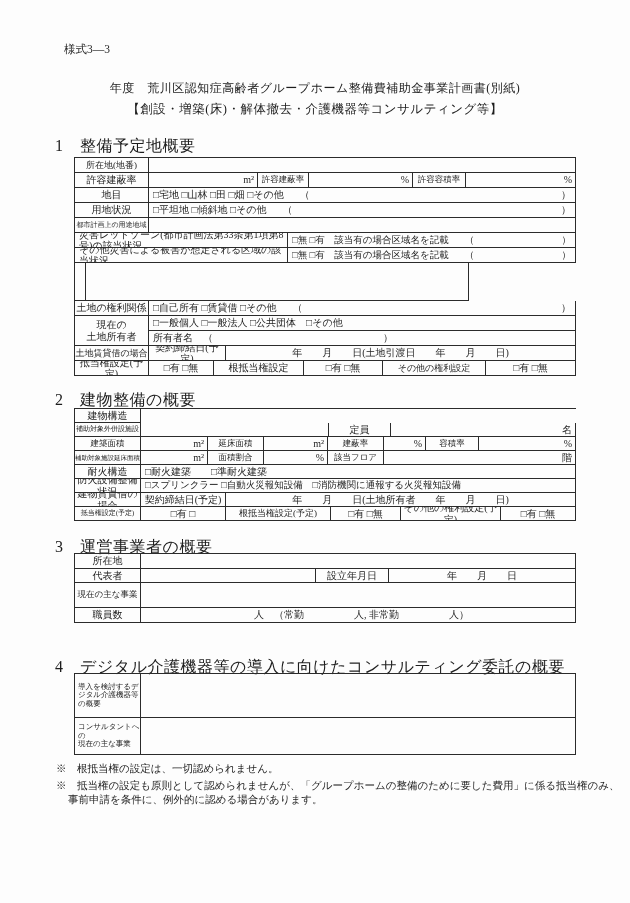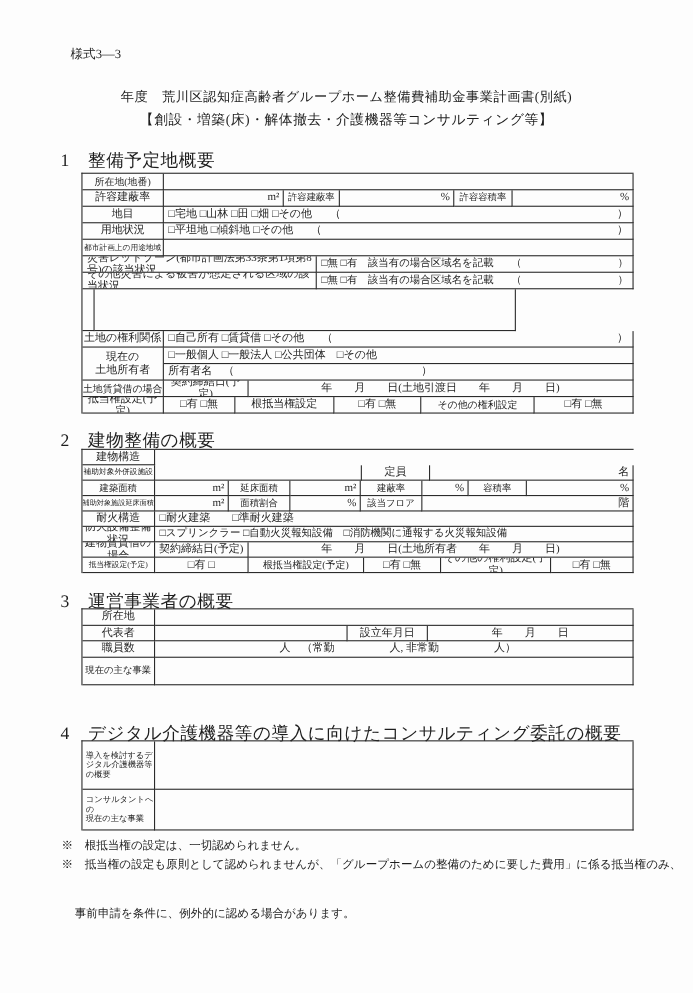--- a/index.html
+++ b/index.html
@@ -20,21 +20,21 @@
   .l{padding-left:4px;align-items:center;}
   .ctr{justify-content:center;}
   .end{justify-content:flex-end;padding-right:3px;}
   .col{flex-direction:column;justify-content:center;align-items:center;}
   .cols{flex-direction:column;justify-content:center;align-items:flex-start;}
   .fs95{font-size:9.5px}.fs9{font-size:9px}.fs85{font-size:8.5px}.fs8{font-size:10px}.fs75{font-size:7.5px}.fs7{font-size:7px}.fs65{font-size:6.5px}
   .po{margin-left:16px;}
   .pc{margin-left:auto;padding-right:4px;}
   .stack{display:flex;flex-direction:column;}
   .note{left:56px;font-size:10.5px;}
-  .note2{left:68px;font-size:10.5px;margin-top:31px;}
+  .note2{left:68px;font-size:10.5px;}
 </style>
 </head>
 <body>
 
 <div class="page">
 
   <div class="abs form-no">様式3—3</div>
   <div class="abs title1">年度　荒川区認知症高齢者グループホーム整備費補助金事業計画書(別紙)</div>
   <div class="abs title2">【創設・増築(床)・解体撤去・介護機器等コンサルティング等】</div>
 
@@ -188,27 +188,27 @@
     <div class="row r15">
       <div class="c lab" style="width:66px">所在地</div>
       <div class="c" style="width:435px"></div>
     </div>
     <div class="row r14">
       <div class="c lab" style="width:66px">代表者</div>
       <div class="c" style="width:175px"></div>
       <div class="c lab" style="width:73px">設立年月日</div>
       <div class="c ctr" style="width:187px">年　　月　　日</div>
     </div>
+    <div class="row r25">
+      <div class="c lab fs85" style="width:66px">現在の主な事業</div>
+      <div class="c" style="width:435px"></div>
+    </div>
     <div class="row r15">
       <div class="c lab" style="width:66px">職員数</div>
       <div class="c" style="width:435px;padding-left:113px">人　（常勤　　　　　人, 非常勤　　　　　人）</div>
-    </div>
-    <div class="row r25">
-      <div class="c lab fs85" style="width:66px">現在の主な事業</div>
-      <div class="c" style="width:435px"></div>
     </div>
   </div>
 
   <div class="abs hd" style="top:657px">4　デジタル介護機器等の導入に向けたコンサルティング委託の概要</div>
 
   <div class="tbl" style="top:673px">
     <div class="row r44">
       <div class="c cols fs75" style="width:66px;padding-left:3px">
         <span>導入を検討するデ</span>
         <span>ジタル介護機器等</span>

